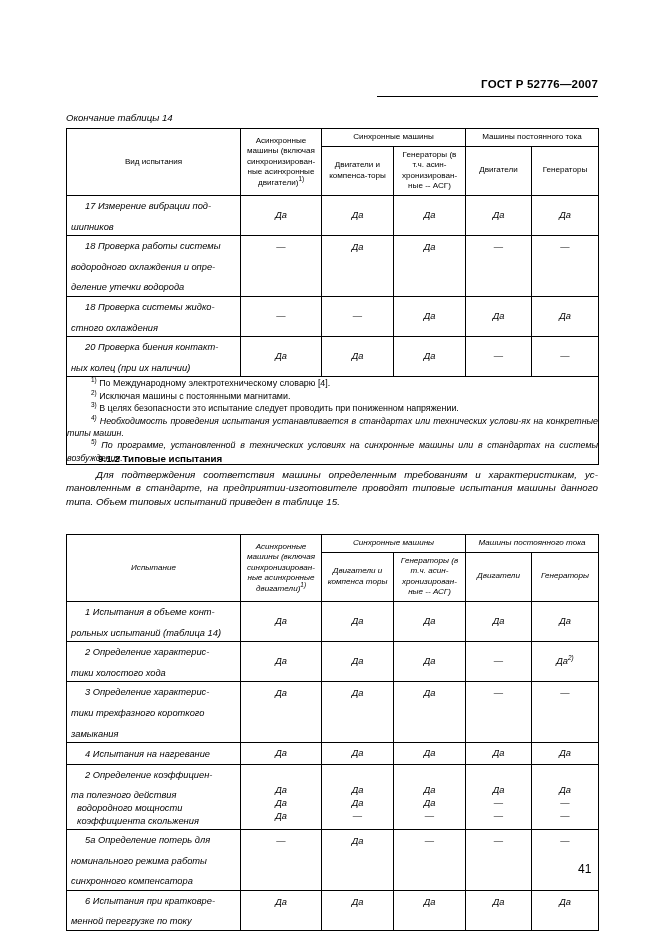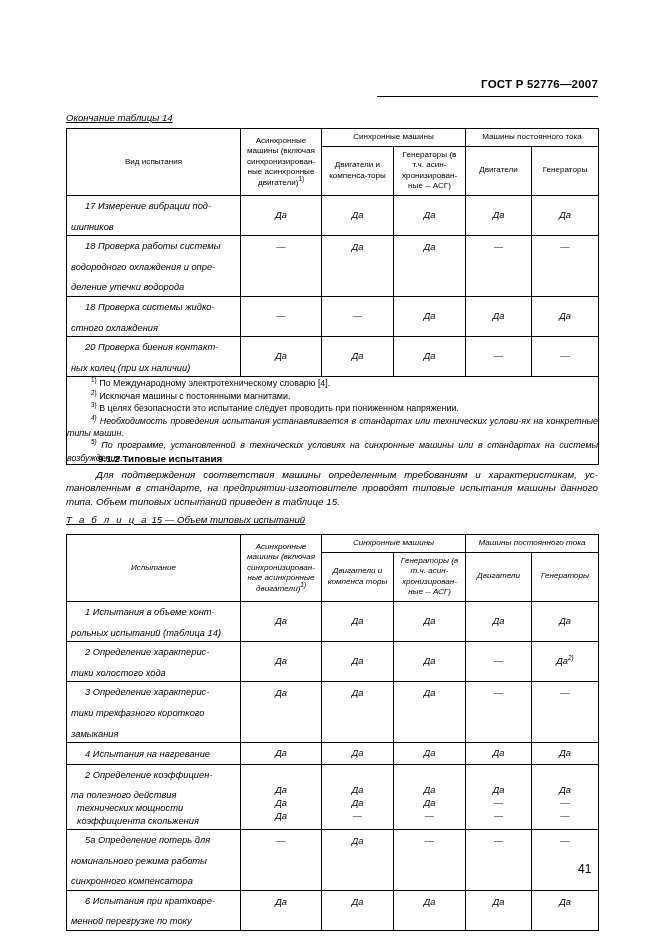--- a/index.html
+++ b/index.html
@@ -40,21 +40,20 @@
     height: 1px;
     background: #000;
   }
 
   
   .caption {
     position: absolute;
     font-size: 9.6px;
     font-style: italic;
     white-space: nowrap;
-    text-decoration: underline;
   }
   .caption-14 { left: 66px; top: 112px; }
   .caption-15 { left: 66px; top: 514px; letter-spacing: 0px; }
   .caption-15 .spaced { letter-spacing: 2.2px; }
 
   
   .sec-head {
     position: absolute;
     left: 98px;
     top: 453px;
@@ -238,21 +237,20 @@
           <p class="fn ital"><sup>4)</sup> <span>Необходимость проведения испытания устанавливается в стандартах или технических услови-ях на конкретные типы машин.</span></p>
           <p class="fn ital"><sup>5)</sup> <span>По программе, установленной в технических условиях на синхронные машины или в стандартах на системы возбуждения.</span></p>
         </td>
       </tr>
     </tbody>
   </table>
 
   <div class="sec-head">9.1.2 Типовые испытания</div>
   <div class="sec-body">Для подтверждения соответствия машины определенным требованиям и характеристикам, ус-тановленным в стандарте, на предприятии-изготовителе проводят типовые испытания  машины данного типа. Объем типовых испытаний приведен в таблице 15.</div>
 
-  <div class="caption caption-15"><span class="spaced">Т а б л и ц а</span> <span>15 — Объем  типовых испытаний</span></div>
 
   <table class="tbl tbl-15">
     <colgroup>
       <col style="width:174px">
       <col style="width:81px">
       <col style="width:72px">
       <col style="width:72px">
       <col style="width:66px">
       <col style="width:67px">
     </colgroup>
@@ -314,21 +312,21 @@
         <td class="vc">Да</td>
         <td class="vc">Да</td>
         <td class="vc">Да</td>
         <td class="vc">Да</td>
         <td class="vc">Да</td>
       </tr>
       <tr>
         <td class="rc">
           <span>2 Определение коэффициен-</span>
           <span class="cont">та полезного действия</span>
-          <span class="sub">технических мощности</span>
+          <span class="sub">водородного мощности</span>
           <span class="sub">коэффициента  скольжения</span>
         </td>
         <td class="vc stack">
           <span class="ln" style="visibility:hidden">Да</span>
           <span class="ln">Да</span>
           <span class="ln">Да</span>
           <span class="ln">Да</span>
         </td>
         <td class="vc stack">
           <span class="ln" style="visibility:hidden">Да</span>

